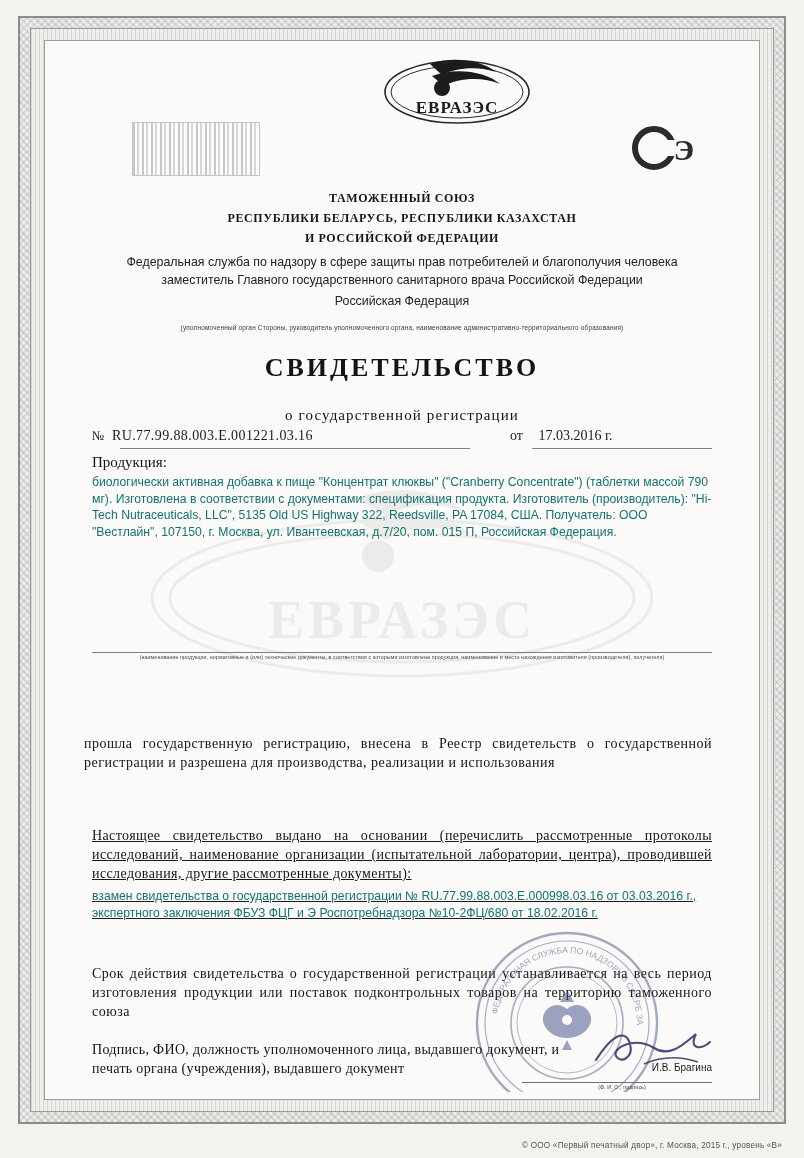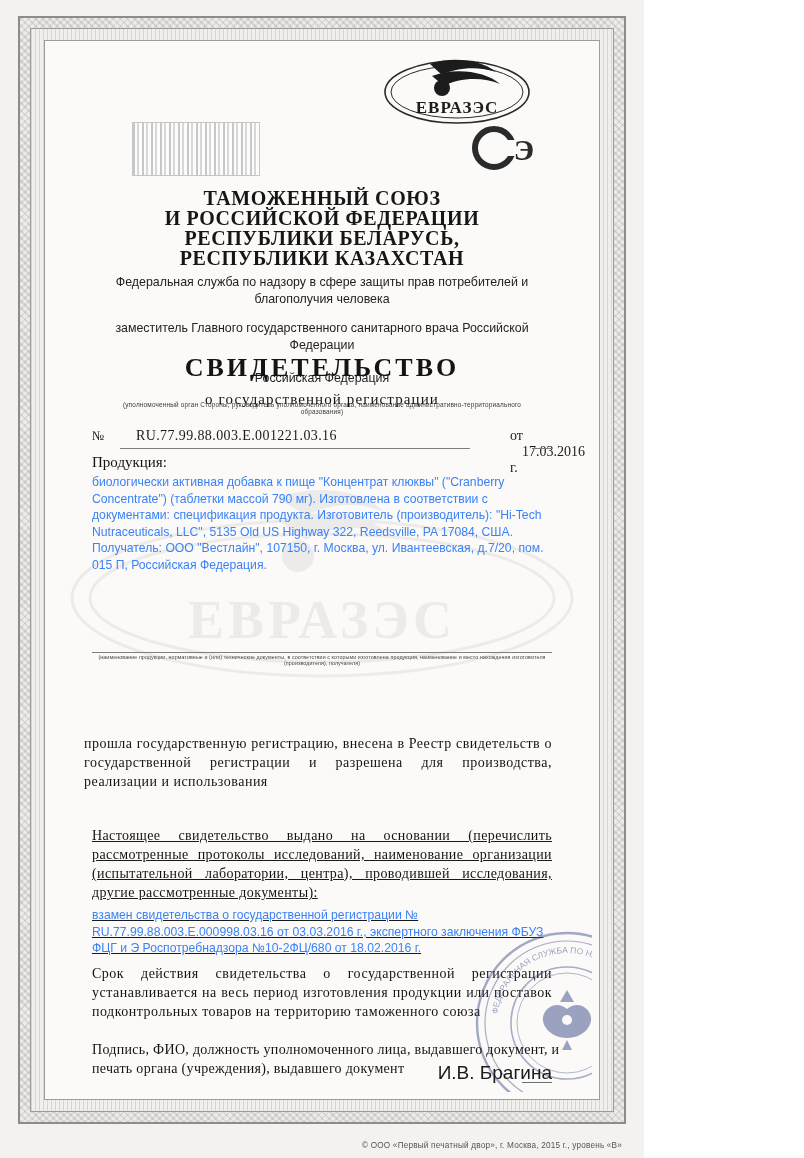--- a/index.html
+++ b/index.html
@@ -1,18 +1,18 @@
 <!DOCTYPE html>
 <html><head>
 <meta charset="utf-8">
 <style>
   html,body{margin:0;padding:0;background:#fff;}
   body{width:804px;height:1158px;font-family:"Liberation Serif",serif;color:#1a1a1a;overflow:hidden;}
 
-  .page{position:relative;width:644px;height:1158px;background:#f3f2ef;}
+  .page{position:relative;width:804px;height:1158px;background:#f3f2ef;}
 
   
   .border-outer{
     position:absolute;left:18px;top:16px;right:18px;bottom:34px;
     border:2px solid #8c8c8c;
     background:
       repeating-linear-gradient(45deg,rgba(120,120,120,.18) 0 2px,rgba(255,255,255,0) 2px 5px),
       repeating-linear-gradient(-45deg,rgba(120,120,120,.14) 0 2px,rgba(255,255,255,0) 2px 5px),
       #ecebe8;
   }
@@ -45,54 +45,54 @@
   .eurasec-logo{position:absolute;left:330px;top:10px;width:150px;height:66px;}
   .se-logo{position:absolute;right:42px;top:78px;width:82px;height:44px;}
   .barcode{
     position:absolute;left:80px;top:74px;width:126px;height:52px;
     border:1px solid #9b9b9b;background:#fff;
     background-image:repeating-linear-gradient(90deg,#9aa0a6 0 2px,#fff 2px 4px,#b9bcc0 4px 6px,#fff 6px 9px);
     opacity:.55;
   }
 
   .title-block{position:absolute;left:60px;right:60px;top:140px;text-align:center;}
-  .t-line{font-weight:bold;letter-spacing:.6px;color:#161616;font-size:20px;line-height:20px;}
+  .t-line{font-weight:bold;letter-spacing:.6px;color:#161616;font-size:12px;line-height:20px;}
   .subline{font-family:"Liberation Sans",sans-serif;font-size:12.4px;line-height:17px;color:#222;margin-top:6px;}
   .tiny-note{font-family:"Liberation Sans",sans-serif;font-size:6.4px;color:#3a3a3a;margin-top:14px;letter-spacing:.2px;}
 
   .cert-title{position:absolute;left:0;right:0;top:305px;text-align:center;}
   .cert-title .big{font-size:26px;letter-spacing:3px;font-weight:bold;color:#141414;}
-  .cert-title .small{font-size:15px;letter-spacing:1.1px;margin-top:8px;color:#141414;}
+  .cert-title .small{font-size:15px;letter-spacing:1.1px;margin-top:24px;color:#141414;}
 
   .numrow{position:absolute;left:40px;right:40px;top:380px;font-size:14px;}
   .numrow .no{font-size:13px;}
   .numrow .num{letter-spacing:.4px;}
   .numrow .date{position:absolute;left:418px;top:0;}
   .rule{position:absolute;height:1px;background:#7e7e7e;}
 
   .sec-label{position:absolute;font-size:15px;color:#141414;}
   .body-text{
-    font-family:"Liberation Sans",sans-serif;font-size:12.2px;line-height:16.6px;color:#3b82f6;
+    font-family:"Liberation Sans",sans-serif;font-size:12.2px;line-height:16.6px;color:#0f766e;
     text-align:left;
   }
   .serif-text{font-family:"Liberation Serif",serif;font-size:14px;line-height:19px;color:#141414;}
   .justify{text-align:justify;}
   .microtext{font-family:"Liberation Sans",sans-serif;font-size:5.3px;color:#444;letter-spacing:.1px;}
 
   .prod-block{position:absolute;left:40px;right:40px;top:406px;}
   .match-block{position:absolute;left:40px;right:40px;top:624px;}
   .reg-block{position:absolute;left:32px;right:40px;top:686px;}
   .basis-block{position:absolute;left:40px;right:40px;top:778px;text-decoration:underline;}
   .valid-block{position:absolute;left:40px;right:40px;top:916px;}
   .sign-block{position:absolute;left:40px;right:40px;top:992px;}
 
   .signature{
     position:absolute;left:500px;top:-14px;width:120px;height:44px;opacity:.85;
   }
-  .sig-name{position:absolute;right:0;top:22px;font-size:19px;font-family:"Liberation Sans",sans-serif;}
+  .sig-name{position:absolute;right:0;top:22px;font-size:10px;font-family:"Liberation Sans",sans-serif;}
   .sig-rule{position:absolute;left:430px;right:0;top:42px;height:1px;background:#6f6f6f;}
 
   .footer{
     position:absolute;right:22px;bottom:8px;font-family:"Liberation Sans",sans-serif;
     font-size:8.2px;color:#555;letter-spacing:.2px;
   }
 </style>
 </head>
 <body>
 
@@ -133,36 +133,36 @@
         <circle cx="26" cy="22" r="19" fill="none" stroke="#2b2b2b" stroke-width="6"></circle>
         <rect x="30" y="14" width="22" height="16" fill="#fbfaf8"></rect>
         <text x="56" y="34" text-anchor="middle" font-family="Liberation Serif, serif" font-size="30" font-weight="bold" fill="#2b2b2b">Э</text>
       </svg>
     </div>
 
     <div class="barcode"></div>
 
     <div class="title-block">
       <div class="t-line">ТАМОЖЕННЫЙ СОЮЗ</div>
+      <div class="t-line">РЕСПУБЛИКИ БЕЛАРУСЬ, РЕСПУБЛИКИ КАЗАХСТАН</div>
       <div class="t-line">И РОССИЙСКОЙ ФЕДЕРАЦИИ</div>
-      <div class="t-line">РЕСПУБЛИКИ БЕЛАРУСЬ, РЕСПУБЛИКИ КАЗАХСТАН</div>
       <div class="subline">Федеральная служба по надзору в сфере защиты прав потребителей и благополучия человека</div>
-      <div class="subline" style="margin-top:12px">заместитель Главного государственного санитарного врача Российской Федерации</div>
-      <div class="subline" style="margin-top:16px">Российская Федерация</div>
+      <div class="subline" style="margin-top:1px">заместитель Главного государственного санитарного врача Российской Федерации</div>
+      <div class="subline" style="margin-top:4px">Российская Федерация</div>
       <div class="tiny-note">(уполномоченный орган Стороны, руководитель уполномоченного органа, наименование административно-территориального образования)</div>
     </div>
 
     <div class="cert-title">
       <div class="big">СВИДЕТЕЛЬСТВО</div>
       <div class="small">о государственной регистрации</div>
     </div>
 
     <div class="numrow">
       <span class="no">№</span>
-      <span class="num" style="margin-left:28px;">RU.77.99.88.003.Е.001221.03.16</span>
+      <span class="num" style="margin-left:4px;">RU.77.99.88.003.Е.001221.03.16</span>
       <span class="date">
         <span>от</span>
         <span style="margin-left:12px;">17.03.2016 г.</span>
       </span>
       <div class="rule" style="left:28px;width:350px;top:20px;"></div>
       <div class="rule" style="left:440px;right:0;top:20px;"></div>
     </div>
 
     <div class="prod-block">
       <div class="sec-label" style="position:relative;">Продукция:</div>

